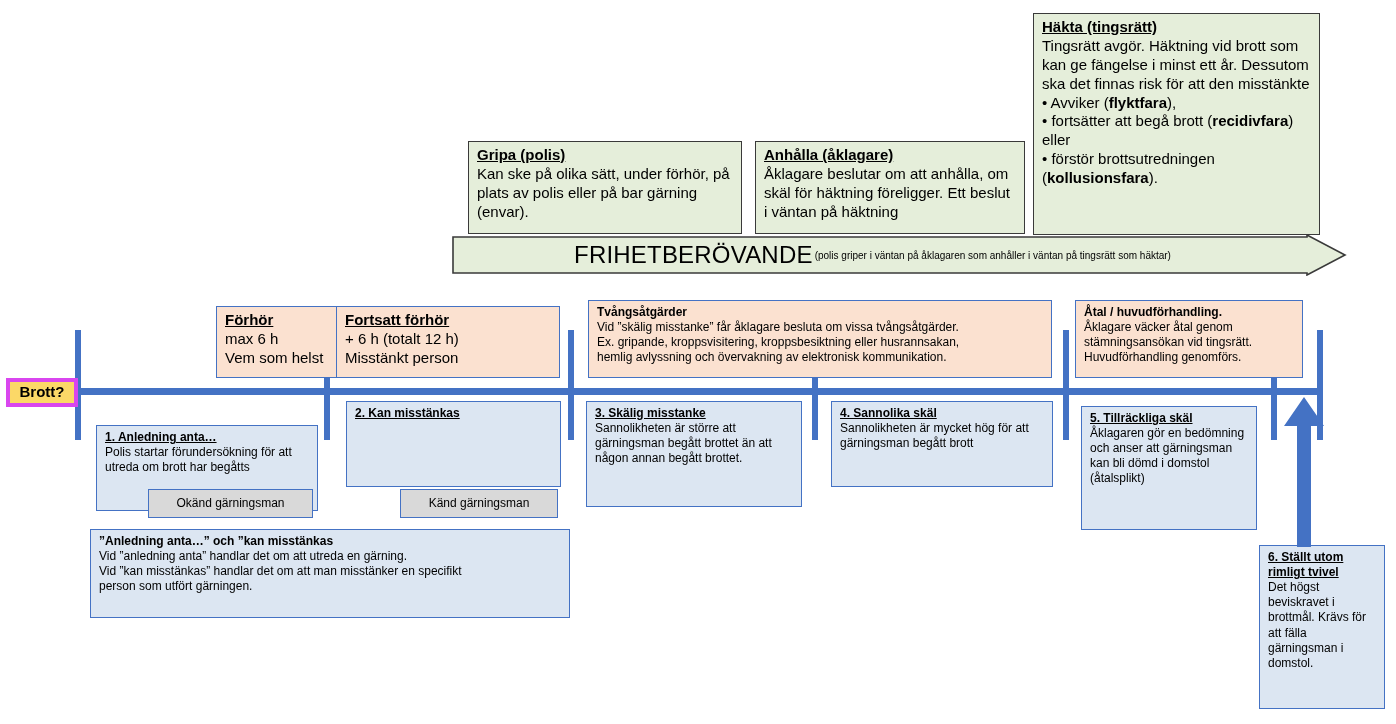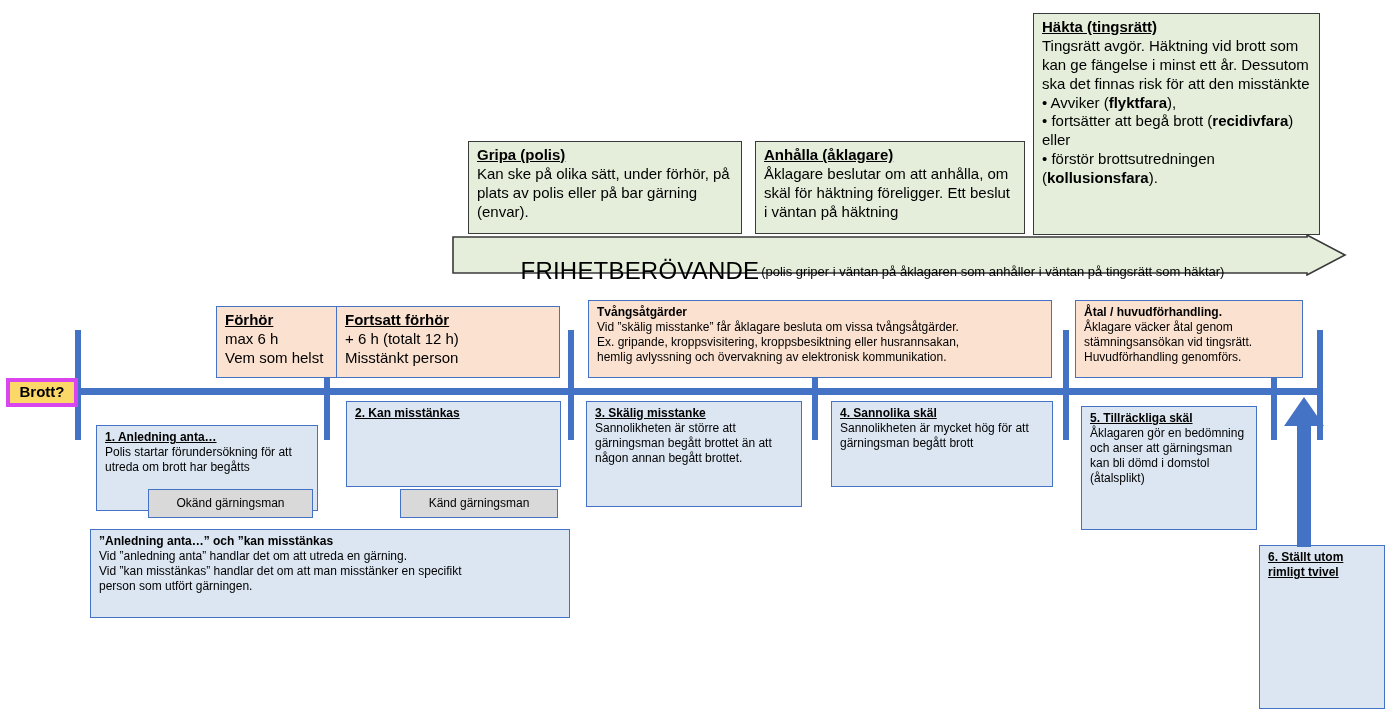--- a/index.html
+++ b/index.html
@@ -62,27 +62,27 @@
   }
 
   
   #freedom-arrow {
     position: absolute;
     left: 452px; top: 234px;
     width: 895px; height: 42px;
   }
   #freedom-arrow .arrow-label {
     position: absolute;
-    left: 0; top: 16px; width: 830px; height: 42px;
+    left: 0; top: 0; width: 830px; height: 42px;
     display: flex; align-items: center; justify-content: center;
     gap: 2px;
     padding-left: 11px;
   }
   .fb-main { font-size: 24px; letter-spacing: .2px; }
-  .fb-sub  { font-size: 13px; }
+  .fb-sub  { font-size: 10px; }
 
   
   #up-arrow { position: absolute; left: 1283px; top: 396px; width: 42px; height: 152px; }
 
   .bullets { display:block; }
   b { font-weight: bold; }
 </style>
 </head>
 <body>
 
@@ -177,20 +177,21 @@
     <span class="bd fs14">Sannolikheten är mycket hög för att gärningsman begått brott</span>
   </div>
 
   <div class="box blue" style="left:1081px; top:406px; width:176px; height:124px;">
     <span class="ttl u fs14">5. Tillräckliga skäl</span>
     <span class="bd fs14">Åklagaren gör en bedömning och anser att gärningsman kan bli dömd i domstol (åtalsplikt)</span>
   </div>
 
   <div class="box blue" style="left:1259px; top:545px; width:126px; height:164px;">
     <span class="ttl u fs14">6. Ställt utom rimligt tvivel</span>
+    <span class="bd fs14">Det högst beviskravet i brottmål. Krävs för att fälla gärningsman i domstol.</span>
   </div>
 
   <div id="up-arrow">
     <svg width="42" height="152" viewBox="0 0 42 152" xmlns="http://www.w3.org/2000/svg">
       <polygon points="21,1 41,30 28,30 28,151 14,151 14,30 1,30" fill="#4472c4"></polygon>
     </svg>
   </div>
 
   <div class="box grey" style="left:148px; top:489px; width:165px; height:29px; display:flex; align-items:center; justify-content:center; padding:0;">
     <span class="fs14">Okänd gärningsman</span>

